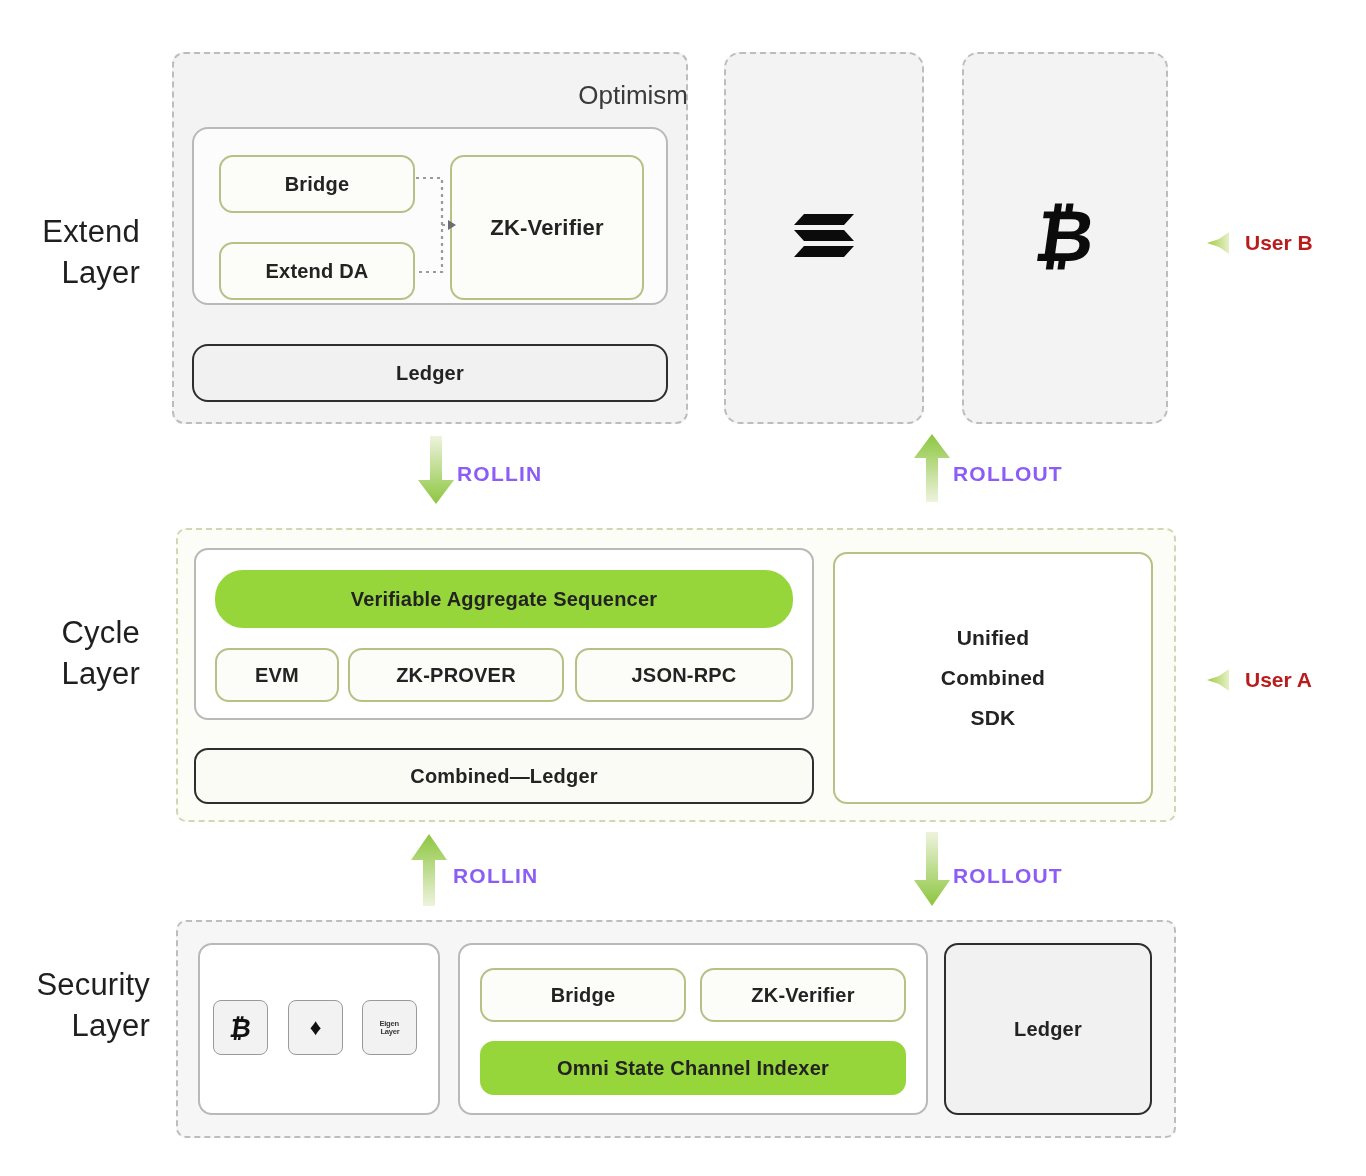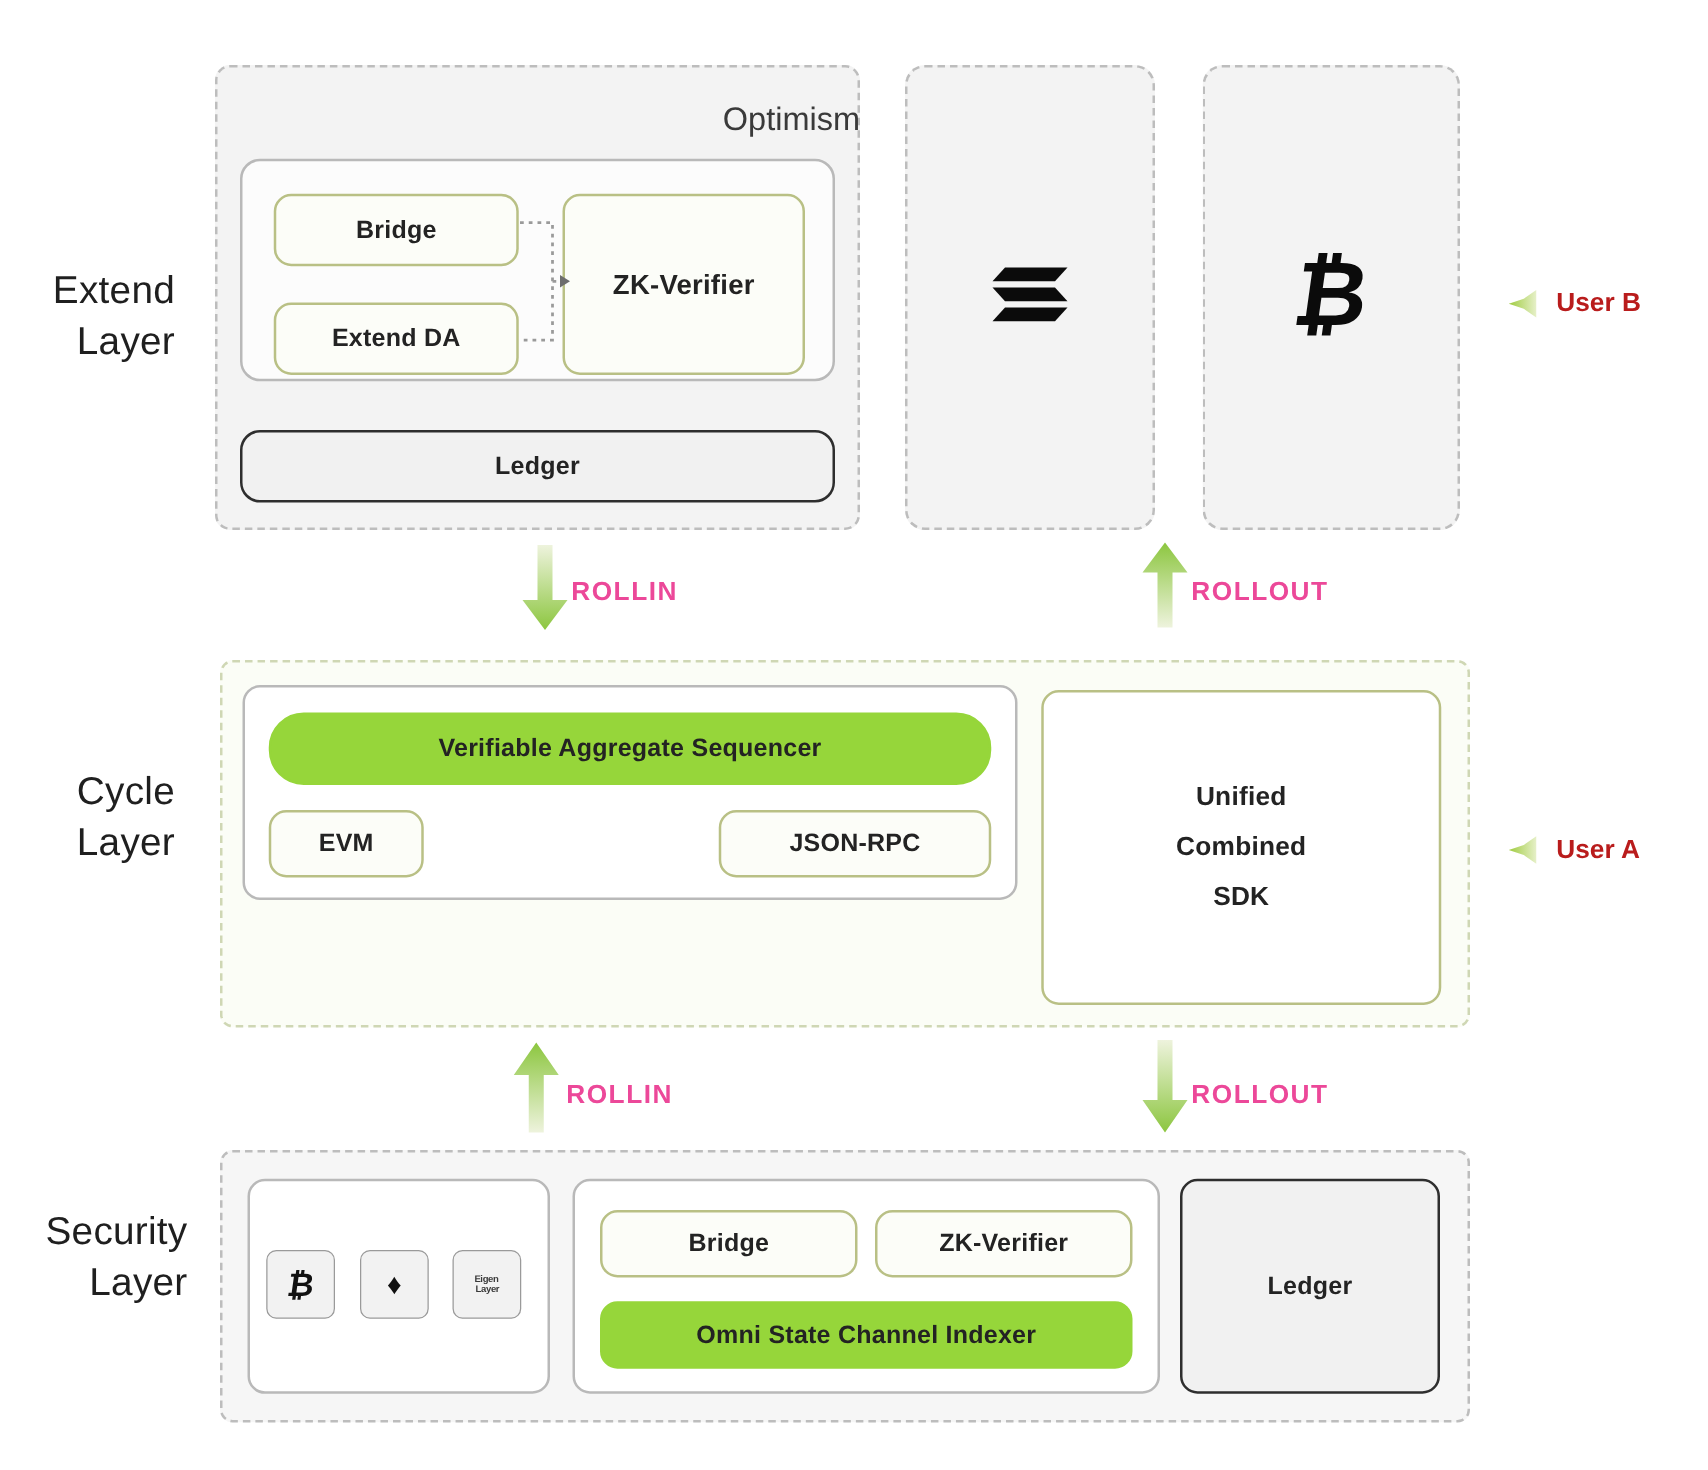--- a/index.html
+++ b/index.html
@@ -88,21 +88,21 @@
 
   
   .connector{position:absolute;}
 
   
   .flow{position:absolute;}
   .flow-text{
     position:absolute;
     font-weight:700;
     font-size:21px;
-    color:#ec4899;
+    color:#8b5cf6;
     letter-spacing:1.2px;
     white-space:nowrap;
   }
 
   
   .user-wrap{position:absolute;display:flex;align-items:center;gap:12px;}
   .user-text{font-weight:700;font-size:21px;color:#b91c1c;white-space:nowrap;}
 
   
   .chip{
@@ -230,24 +230,30 @@
 
   <div class="card card-gray" style="left:194px;top:548px;width:620px;height:172px;border-radius:14px;background:#ffffff;"></div>
 
   <div class="card card-green" style="left:215px;top:570px;width:578px;height:58px;border-radius:28px;">
     <span class="lbl">Verifiable Aggregate Sequencer</span>
   </div>
 
   <div class="card card-olive" style="left:215px;top:648px;width:124px;height:54px;">
     <span class="lbl">EVM</span>
   </div>
+  <div class="card card-olive" style="left:348px;top:648px;width:216px;height:54px;">
+    <span class="lbl">ZK-PROVER</span>
+  </div>
   <div class="card card-olive" style="left:575px;top:648px;width:218px;height:54px;">
     <span class="lbl">JSON-RPC</span>
   </div>
 
+  <div class="card card-dark" style="left:194px;top:748px;width:620px;height:56px;border-radius:14px;background:#fafbf4;">
+    <span class="lbl">Combined—Ledger</span>
+  </div>
 
   <div class="card card-olive" style="left:833px;top:552px;width:320px;height:252px;border-radius:14px;background:#ffffff;flex-direction:column;">
     <span class="lbl lbl-multi">Unified</span>
     <span class="lbl lbl-multi">Combined</span>
     <span class="lbl lbl-multi">SDK</span>
   </div>
 
   <div class="user-wrap" style="left:1203px;top:665px;">
     <svg width="30" height="30" viewBox="0 0 30 30" aria-hidden="true">
       <defs>

